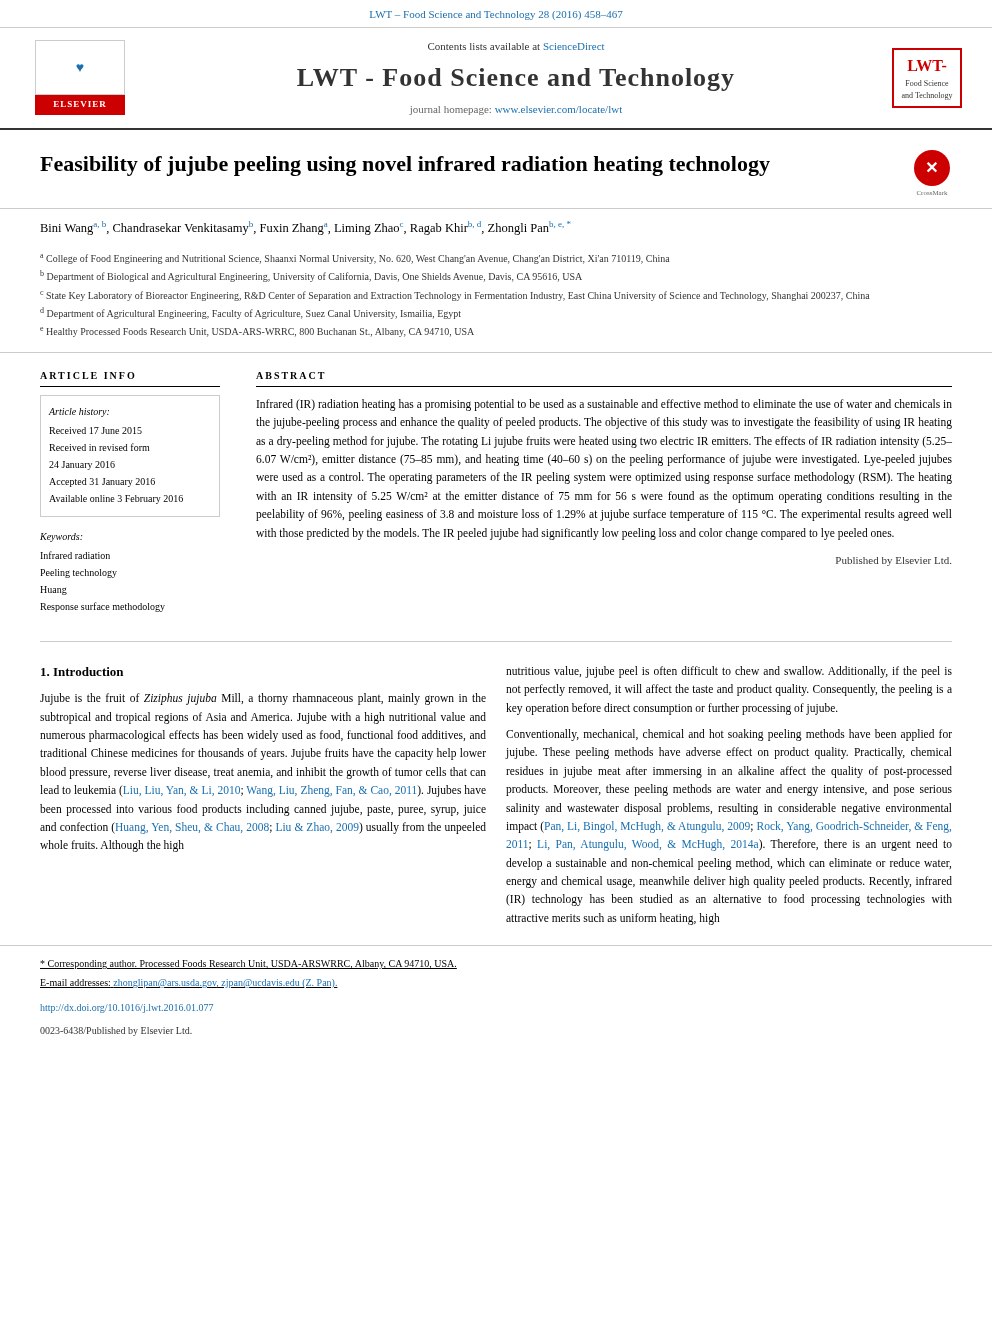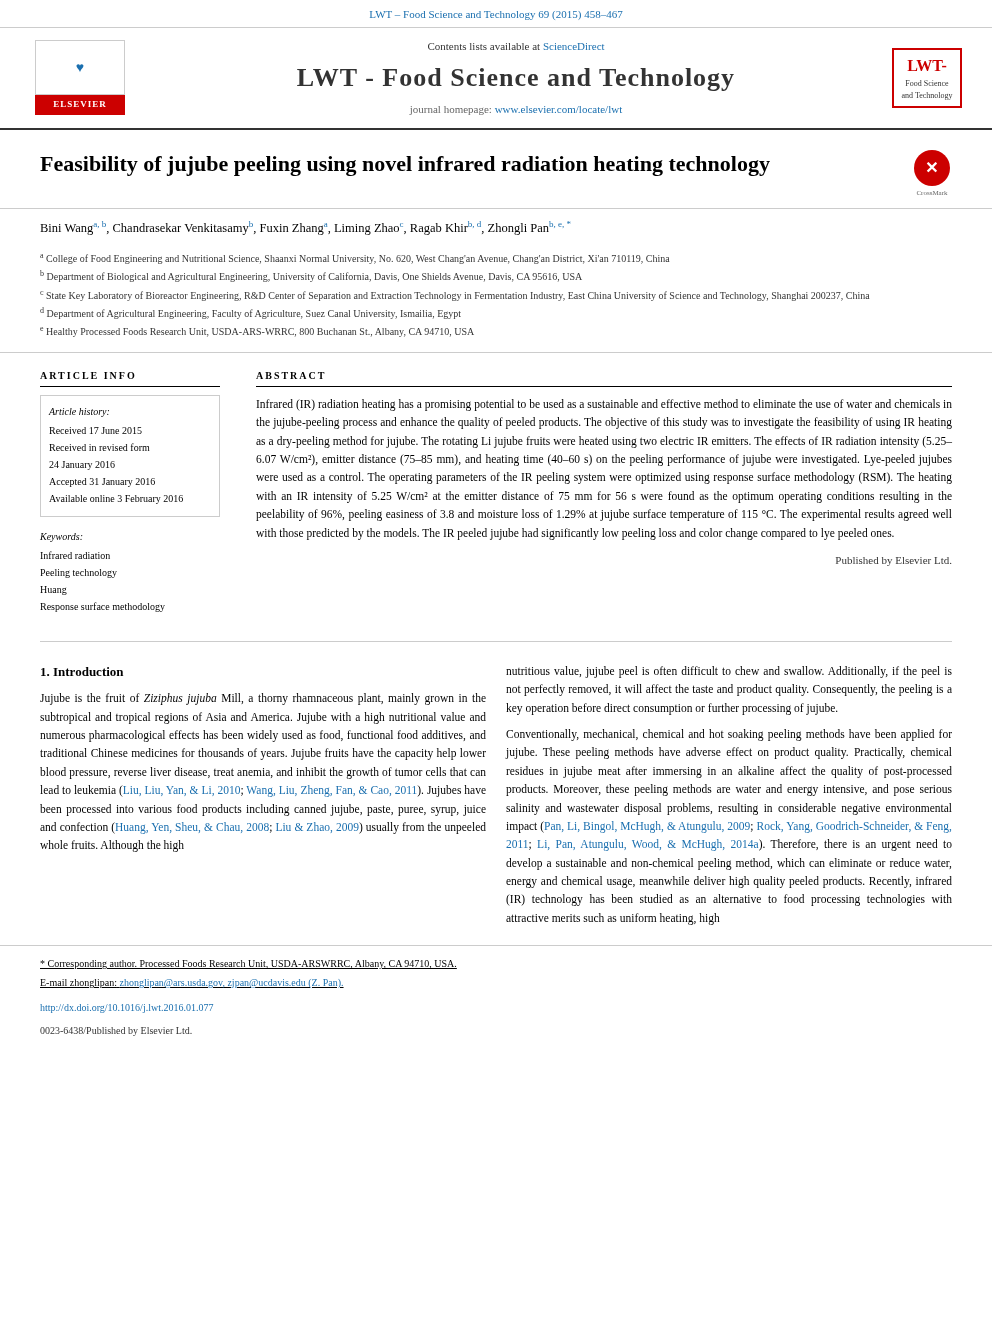--- a/index.html
+++ b/index.html
@@ -242,21 +242,21 @@
     .footer-issn {
       padding: 2px 40px 8px;
       font-size: 10px;
       color: #333;
     }
   </style>
 </head>
 <body>
 
 <div class="top-bar">
-  <span>LWT – Food Science and Technology 69 (2015) 458–467</span>
+  <span>LWT – Food Science and Technology 28 (2016) 458–467</span>
 </div>
 
 <div class="header-section">
   <div class="elsevier-logo">
 
     <div style="width:90px;height:55px;border:1px solid #ccc;display:flex;align-items:center;justify-content:center;font-size:8px;color:#555;">
       <span style="color:#1a6faf;font-style:italic;font-size:14px;font-weight:bold;">♥</span>
     </div>
     <div class="elsevier-box">
       <span>ELSEVIER</span>
@@ -366,21 +366,21 @@
       Conventionally, mechanical, chemical and hot soaking peeling methods have been applied for jujube. These peeling methods have adverse effect on product quality. Practically, chemical residues in jujube meat after immersing in an alkaline affect the quality of post-processed products. Moreover, these peeling methods are water and energy intensive, and pose serious salinity and wastewater disposal problems, resulting in considerable negative environmental impact (<a class="inline-link">Pan, Li, Bingol, McHugh, &amp; Atungulu, 2009</a>; <a class="inline-link">Rock, Yang, Goodrich-Schneider, &amp; Feng, 2011</a>; <a class="inline-link">Li, Pan, Atungulu, Wood, &amp; McHugh, 2014a</a>). Therefore, there is an urgent need to develop a sustainable and non-chemical peeling method, which can eliminate or reduce water, energy and chemical usage, meanwhile deliver high quality peeled products. Recently, infrared (IR) technology has been studied as an alternative to food processing technologies with attractive merits such as uniform heating, high
     </div>
   </div>
 </div>
 
 <div class="footnote-section">
   <div class="footnote-line">
     <span>* Corresponding author. Processed Foods Research Unit, USDA-ARSWRRC, Albany, CA 94710, USA.</span>
   </div>
   <div class="footnote-line">
-    <span>E-mail zhonglipan:</span>
+    <span>E-mail addresses:</span>
     <a class="inline-link">zhonglipan@ars.usda.gov, zjpan@ucdavis.edu (Z. Pan).</a>
   </div>
 </div>
 
 <div class="footer-links">
   <a class="inline-link">http://dx.doi.org/10.1016/j.lwt.2016.01.077</a>
 </div>
 <div class="footer-issn">0023-6438/Published by Elsevier Ltd.</div>
 
 </body></html>

